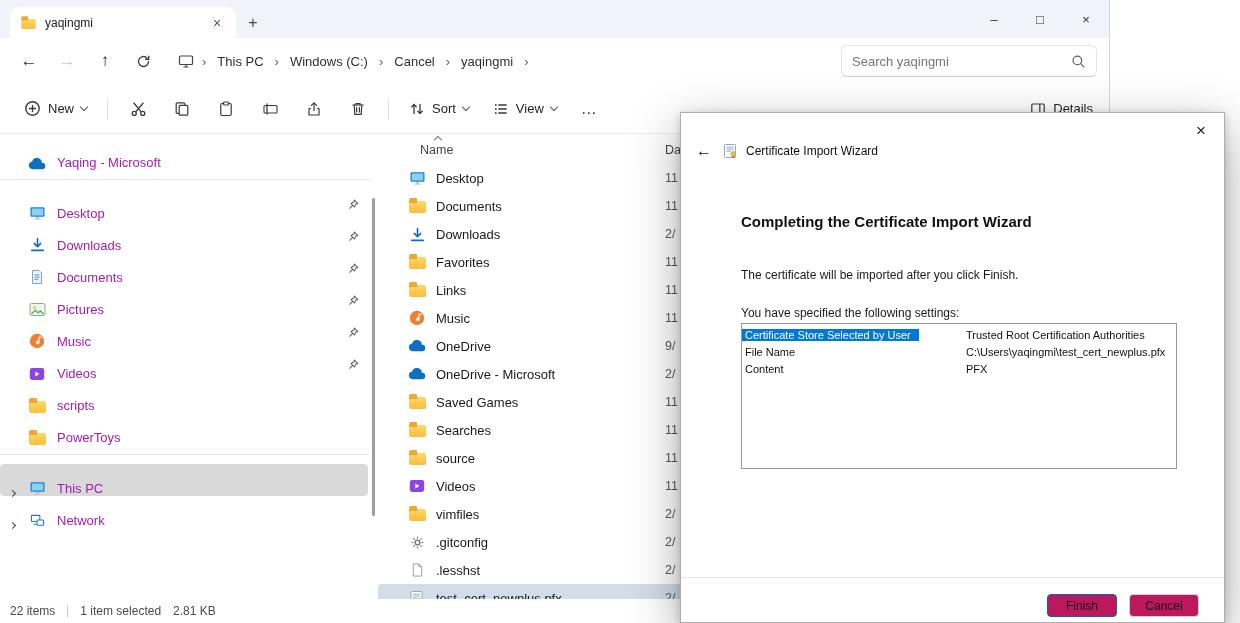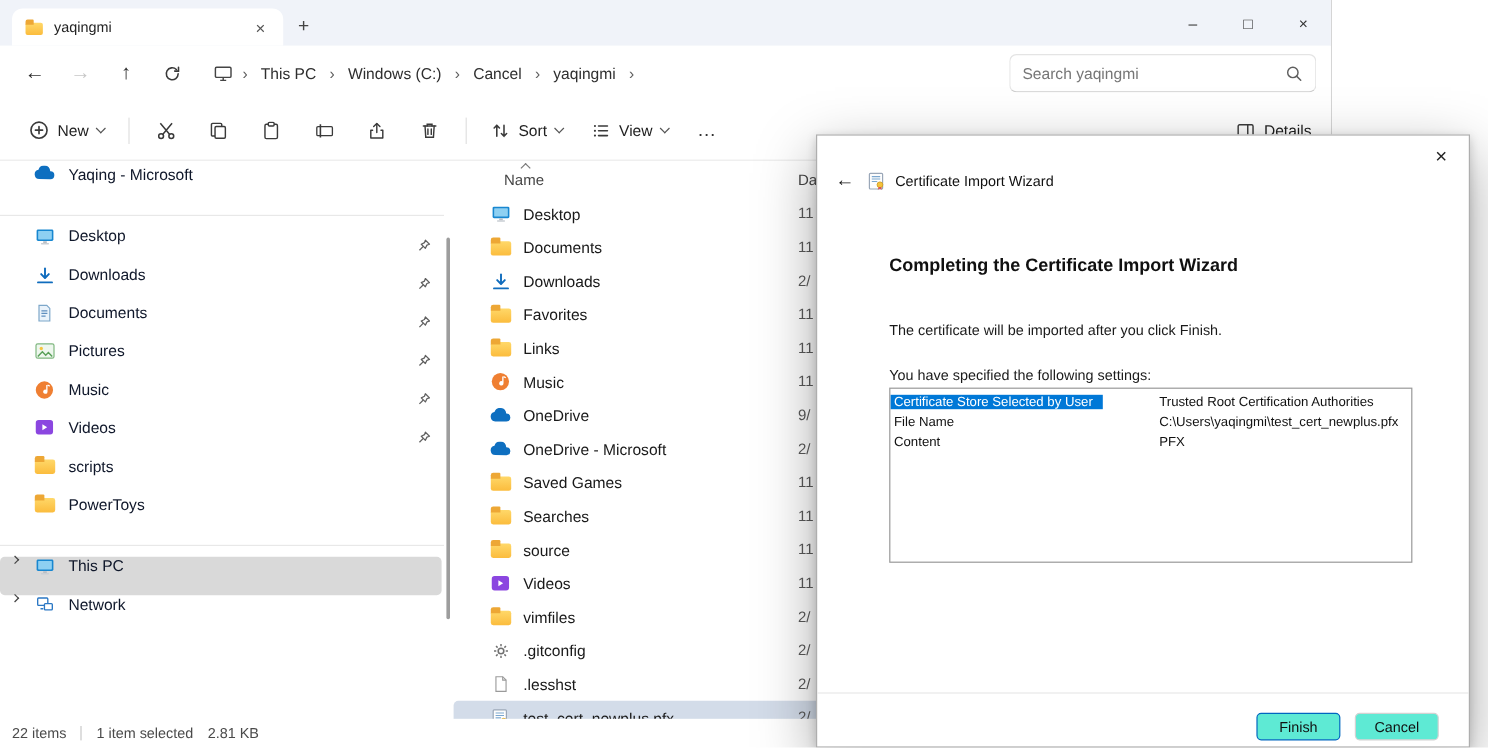--- a/index.html
+++ b/index.html
@@ -30,21 +30,21 @@
   .toolbar { height:50px; display:flex; align-items:center; padding:0 14px; gap:4px; border-bottom:1px solid #ececec; background:#fff; }
   .tb-btn { display:flex; align-items:center; gap:7px; padding:0 10px; height:36px; border-radius:4px; font-size:13px; color:#1f1f1f; }
   .tb-ico { width:40px; height:36px; display:flex; align-items:center; justify-content:center; border-radius:4px; }
   .tb-sep { width:1px; height:22px; background:#e0e0e0; margin:0 6px; }
   .chev-d { width:6px; height:6px; border-right:1.3px solid #555; border-bottom:1.3px solid #555; transform:rotate(45deg); margin-top:-4px; }
   .more-btn { width:36px; height:36px; display:flex; align-items:center; justify-content:center; font-size:16px; color:#333; }
   .details-btn { margin-left:auto; display:flex; align-items:center; gap:7px; font-size:13px; color:#1f1f1f; padding-right:2px; }
 
   .main { position:absolute; top:134px; bottom:24px; left:0; width:1110px; display:flex; }
   .sidebar { width:370px; position:relative; padding-top:4px; }
-  .sb-row { height:32px; display:flex; align-items:flex-start; gap:11px; padding-left:28px; font-size:13px; color:#0f172a; position:relative; }
+  .sb-row { height:32px; display:flex; align-items:flex-end; gap:11px; padding-left:28px; font-size:13px; color:#a21caf; position:relative; }
   .sb-row.selected { background:#d9d9d9; border-radius:4px; margin-right:2px; }
   .sb-chev { position:absolute; left:10px; width:5px; height:5px; border-right:1.2px solid #444; border-top:1.2px solid #444; transform:rotate(45deg); }
   .pin-w { position:absolute; right:10px; top:9px; }
   .sb-sep { height:1px; background:#e8e8e8; margin:9px 0; }
   .ico { width:18px; display:flex; justify-content:center; flex:none; }
 
   .folder { position:relative; width:17px; height:12px; background:linear-gradient(#ffd869,#fbbc3d); border-radius:2px; flex:none; margin-top:2px; }
   .folder::before { content:""; position:absolute; top:-3px; left:0; width:8px; height:5px; border-radius:2px 1px 0 0; background:#eda735; }
   .folder.sm { transform:scale(.85); }
 
@@ -72,21 +72,21 @@
   .dlg-line { position:absolute; left:60px; font-size:12px; color:#1a1a1a; }
   .dlg-line.l1 { top:155px; }
   .dlg-line.l2 { top:193px; }
   .dlg-list { position:absolute; left:60px; top:210px; width:436px; height:146px; border:1px solid #999; background:#fff; font-size:11px; color:#111; padding-top:2px; overflow:hidden; }
   .lrow { display:flex; height:17px; align-items:center;gap:45px; }
   .lkey { width:177px; flex:none; padding-left:3px; white-space:nowrap; overflow:hidden; }
   .lkey.hl { background:#0078d7; color:#fff; }
   .lval { white-space:nowrap; padding-left:2px; }
   .dlg-hr { position:absolute; left:0; right:0; bottom:44px; height:1px; background:#e8e8e8; }
   .dlg-btns { position:absolute; right:25px; bottom:5px; display:flex; gap:12px; }
-  .btn { min-width:70px; height:23px; display:flex; align-items:center; justify-content:center; font-size:12px; background:#5eead4; border:1px solid #d2d2d2; border-radius:4px; color:#111; }
+  .btn { min-width:70px; height:23px; display:flex; align-items:center; justify-content:center; font-size:12px; background:#be185d; border:1px solid #d2d2d2; border-radius:4px; color:#111; }
   .btn.primary { border-color:#0067c0; }
   svg { display:block; }
 </style>
 </head>
 <body>
 
 <div class="explorer">
 
   <div class="tabbar">
     <div class="tab">

